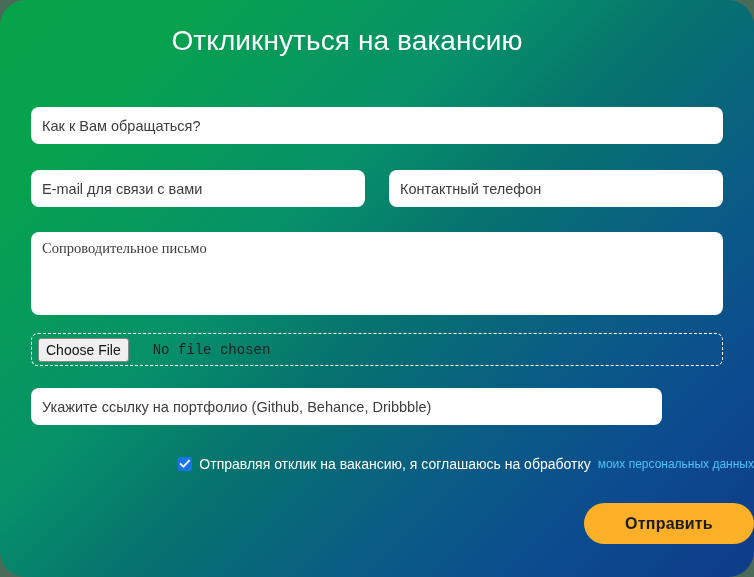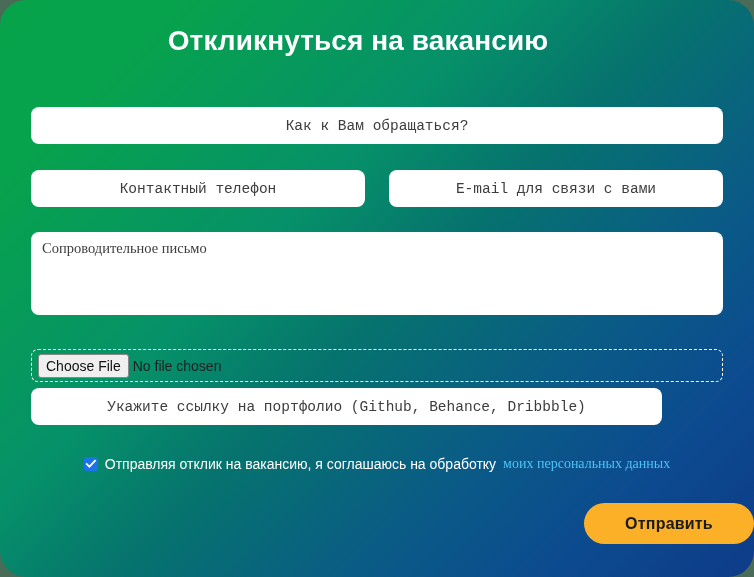--- a/index.html
+++ b/index.html
@@ -29,60 +29,59 @@
         #0a5b86 70%,
         #0c4b8f 84%,
         #0e3b88 100%);
     overflow: hidden;
   }
 
   .form-title {
     margin: 0;
     padding: 0;
     position: absolute;
-    left: 12px;
+    left: 1px;
     top: 24px;
     width: 692px;
     text-align: center;
     color: #ffffff;
     font-size: 28px;
-    font-weight: bold;
+    font-weight: normal;
     letter-spacing: 0.1px;
     line-height: 34px;
   }
 
   .field-row {
     position: absolute;
     left: 31px;
     display: flex;
     gap: 24px;
   }
 
   .text-input {
     box-sizing: border-box;
     background: #ffffff;
     border: none;
     border-radius: 8px;
     height: 37px;
     padding: 0 11px;
-    font-family: Liberation Mono, monospace;
+    font-family: Liberation Sans, sans-serif;
     font-size: 14.5px;
     color: #3a3a3a;
     outline: none;
-    text-align: center;
   }
   .text-input::placeholder {
     color: #3d3d3d;
     opacity: 1;
   }
 
   .row-name   { top: 107px; }
   .row-email  { top: 170px; }
   .row-letter { top: 232px; }
-  .row-file   { top: 349px; }
+  .row-file   { top: 333px; }
   .row-link   { top: 388px; }
 
   .input-name { width: 692px; }
   .input-email { width: 334px; }
   .input-phone { width: 334px; }
   .input-link { width: 631px; }
 
   .textarea-letter {
     box-sizing: border-box;
     width: 692px;
@@ -123,31 +122,32 @@
     font-family: "Liberation Sans", sans-serif;
     font-size: 14px;
     line-height: 18px;
     padding: 2px 7px;
     cursor: default;
   }
 
   .file-status {
     color: #202020;
     font-size: 14px;
-    margin-left: 4px;
+    margin-left: 24px;
     white-space: nowrap;
+    font-family: Liberation Mono, monospace;
   }
 
   .consent-row {
     position: absolute;
     left: 0;
     top: 455px;
     width: 754px;
     display: flex;
-    justify-content: center;
+    justify-content: flex-end;
     align-items: center;
     gap: 7px;
   }
 
   .consent-checkbox {
     position: relative;
     width: 14px;
     height: 14px;
     flex: 0 0 14px;
     background: #1a73e8;
@@ -164,26 +164,25 @@
 
   .consent-text {
     color: #ffffff;
     font-size: 14px;
     line-height: 18px;
     white-space: nowrap;
   }
 
   .consent-link {
     color: #4fc3f7;
-    font-size: 14px;
+    font-size: 12px;
     line-height: 18px;
     text-decoration: none;
     white-space: nowrap;
     cursor: pointer;
-    font-family: Liberation Serif, serif;
   }
 
   .submit-wrap {
     position: absolute;
     left: 0;
     top: 503px;
     width: 754px;
     display: flex;
     justify-content: flex-end;
   }
@@ -207,22 +206,22 @@
 
 <div class="form-card">
 
   <h1 class="form-title">Откликнуться на вакансию</h1>
 
   <div class="field-row row-name">
     <input class="text-input input-name" type="text" placeholder="Как к Вам обращаться?" style="">
   </div>
 
   <div class="field-row row-email">
+    <input class="text-input input-email" type="text" placeholder="E-mail для связи с вами" style="">
     <input class="text-input input-phone" type="text" placeholder="Контактный телефон" style="">
-    <input class="text-input input-email" type="text" placeholder="E-mail для связи с вами" style="">
   </div>
 
   <div class="field-row row-letter">
     <textarea class="textarea-letter" placeholder="Сопроводительное письмо" style=""></textarea>
   </div>
 
   <div class="field-row row-file">
     <div class="file-drop">
       <span class="file-btn">Choose File</span>
       <span class="file-status">No file chosen</span>

